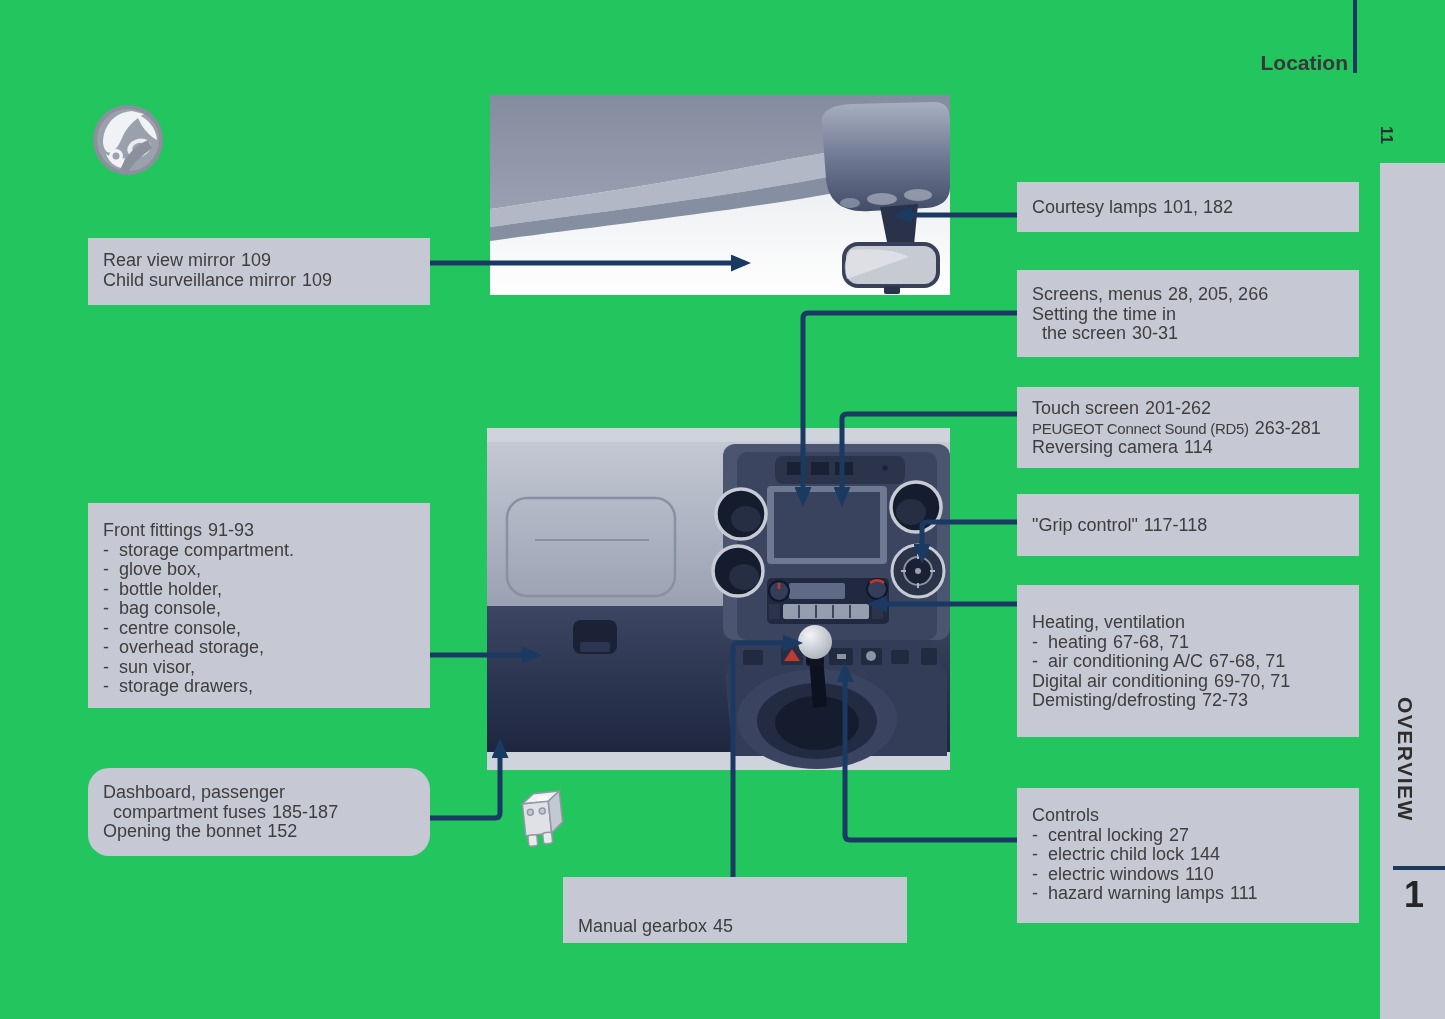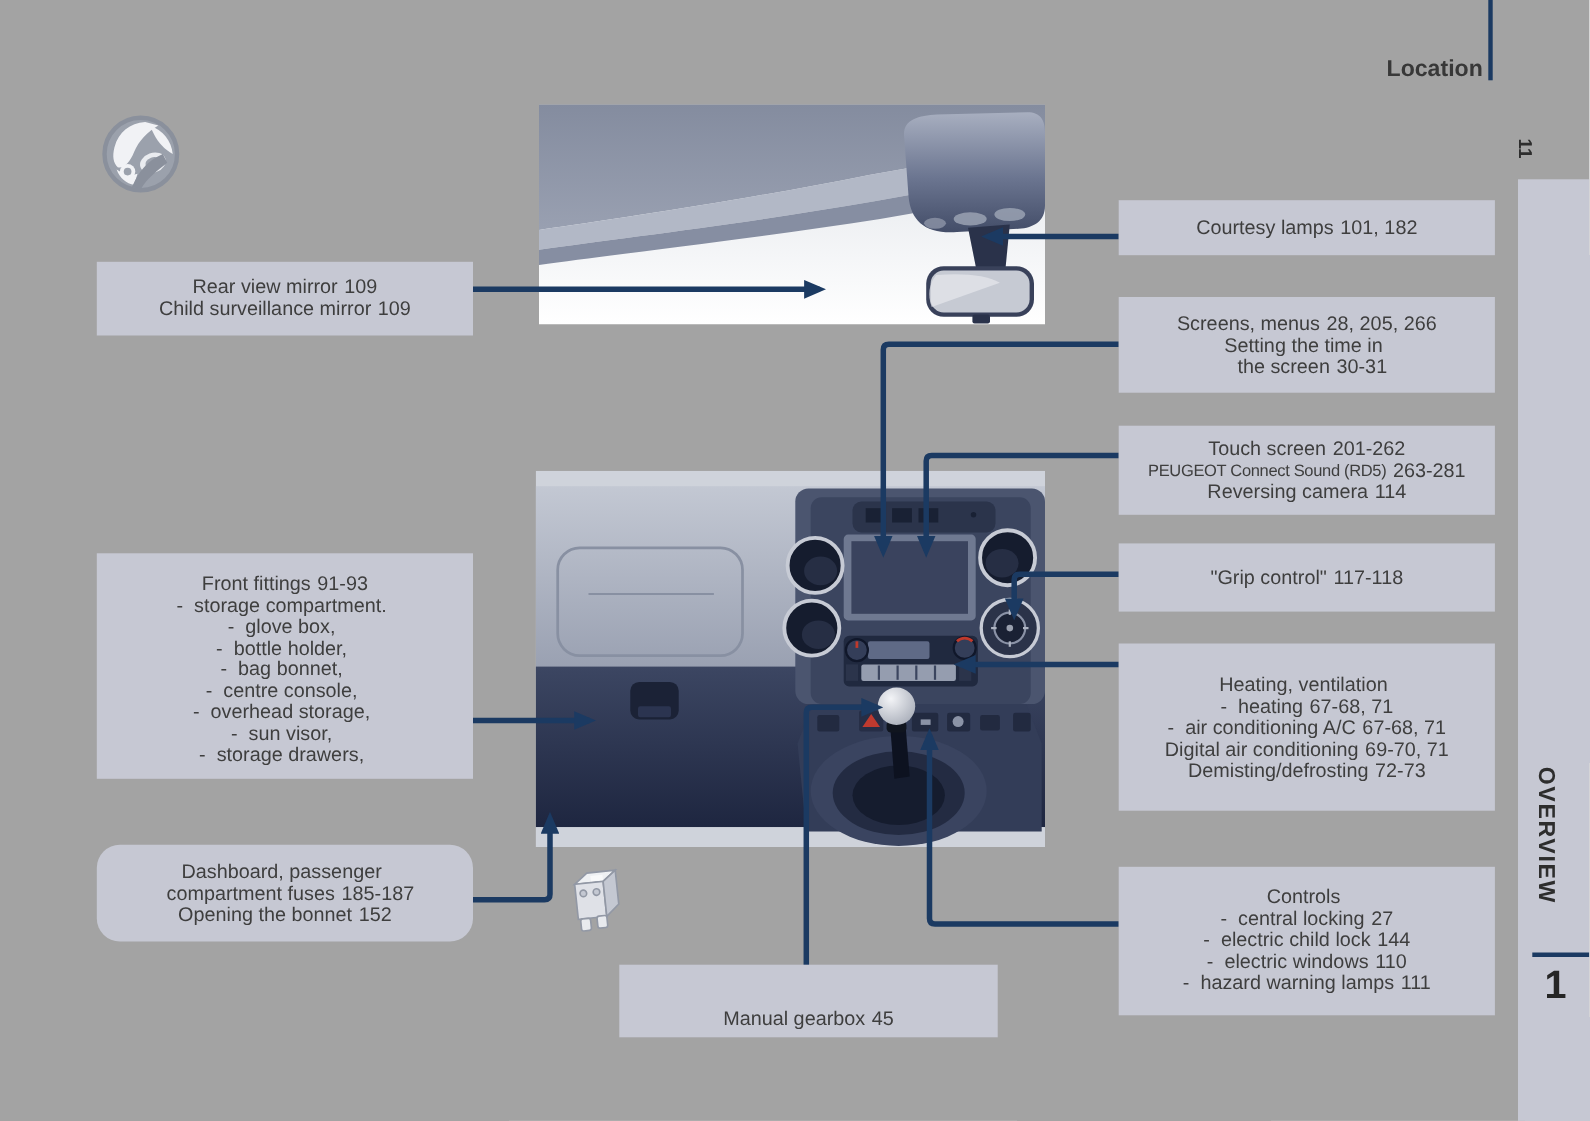--- a/index.html
+++ b/index.html
@@ -1,26 +1,26 @@
 <!DOCTYPE html>
 <html><head>
 <meta charset="utf-8">
 <style>
   html,body{margin:0;padding:0;background:#ffffff;}
   #page{
-    position:relative;width:1445px;height:1019px;background:#a3a3a3;overflow:hidden;
+    position:relative;width:1445px;height:1019px;background:#22c55e;overflow:hidden;
     font-family:"Liberation Sans","DejaVu Sans",sans-serif;color:#3e3e3e;text-decoration:underline;
   }
   .abs{position:absolute;}
   
   .callout{
     position:absolute;background:#c6c8d3;color:#3e3e3e;
     font-size:18px;line-height:20px;padding:0 15px;box-sizing:border-box;z-index:3;
   }
-  .row{display:flex;justify-content:center;}
+  .row{display:flex;justify-content:flex-start;}
   .lbl{white-space:pre;}
   .lbl.sm{font-size:15px;letter-spacing:-0.3px;}
   .pg{white-space:pre;margin-left:6px;}
   #box-rear    {left:88px;  top:238px; width:342px; height:67px;  padding-top:12px; line-height:20px;}
   #box-courtesy{left:1017px;top:182px; width:342px; height:50px;  padding-top:15px;}
   #box-screens {left:1017px;top:270px; width:342px; height:87px;  padding-top:15px; line-height:19.5px;}
   #box-touch   {left:1017px;top:387px; width:342px; height:81px;  padding-top:12px; line-height:19.5px;}
   #box-grip    {left:1017px;top:494px; width:342px; height:62px;  padding-top:21px;}
   #box-heating {left:1017px;top:585px; width:342px; height:152px; padding-top:28px; line-height:19.5px;}
   #box-front   {left:88px;  top:503px; width:342px; height:205px; padding-top:18px; line-height:19.5px;}
@@ -310,21 +310,21 @@
       </div>
       <div class="row">
         <span class="lbl">-  glove box,</span>
         <span class="pg"></span>
       </div>
       <div class="row">
         <span class="lbl">-  bottle holder,</span>
         <span class="pg"></span>
       </div>
       <div class="row">
-        <span class="lbl">-  bag bonnet,</span>
+        <span class="lbl">-  bag console,</span>
         <span class="pg"></span>
       </div>
       <div class="row">
         <span class="lbl">-  centre console,</span>
         <span class="pg"></span>
       </div>
       <div class="row">
         <span class="lbl">-  overhead storage,</span>
         <span class="pg"></span>
       </div>

